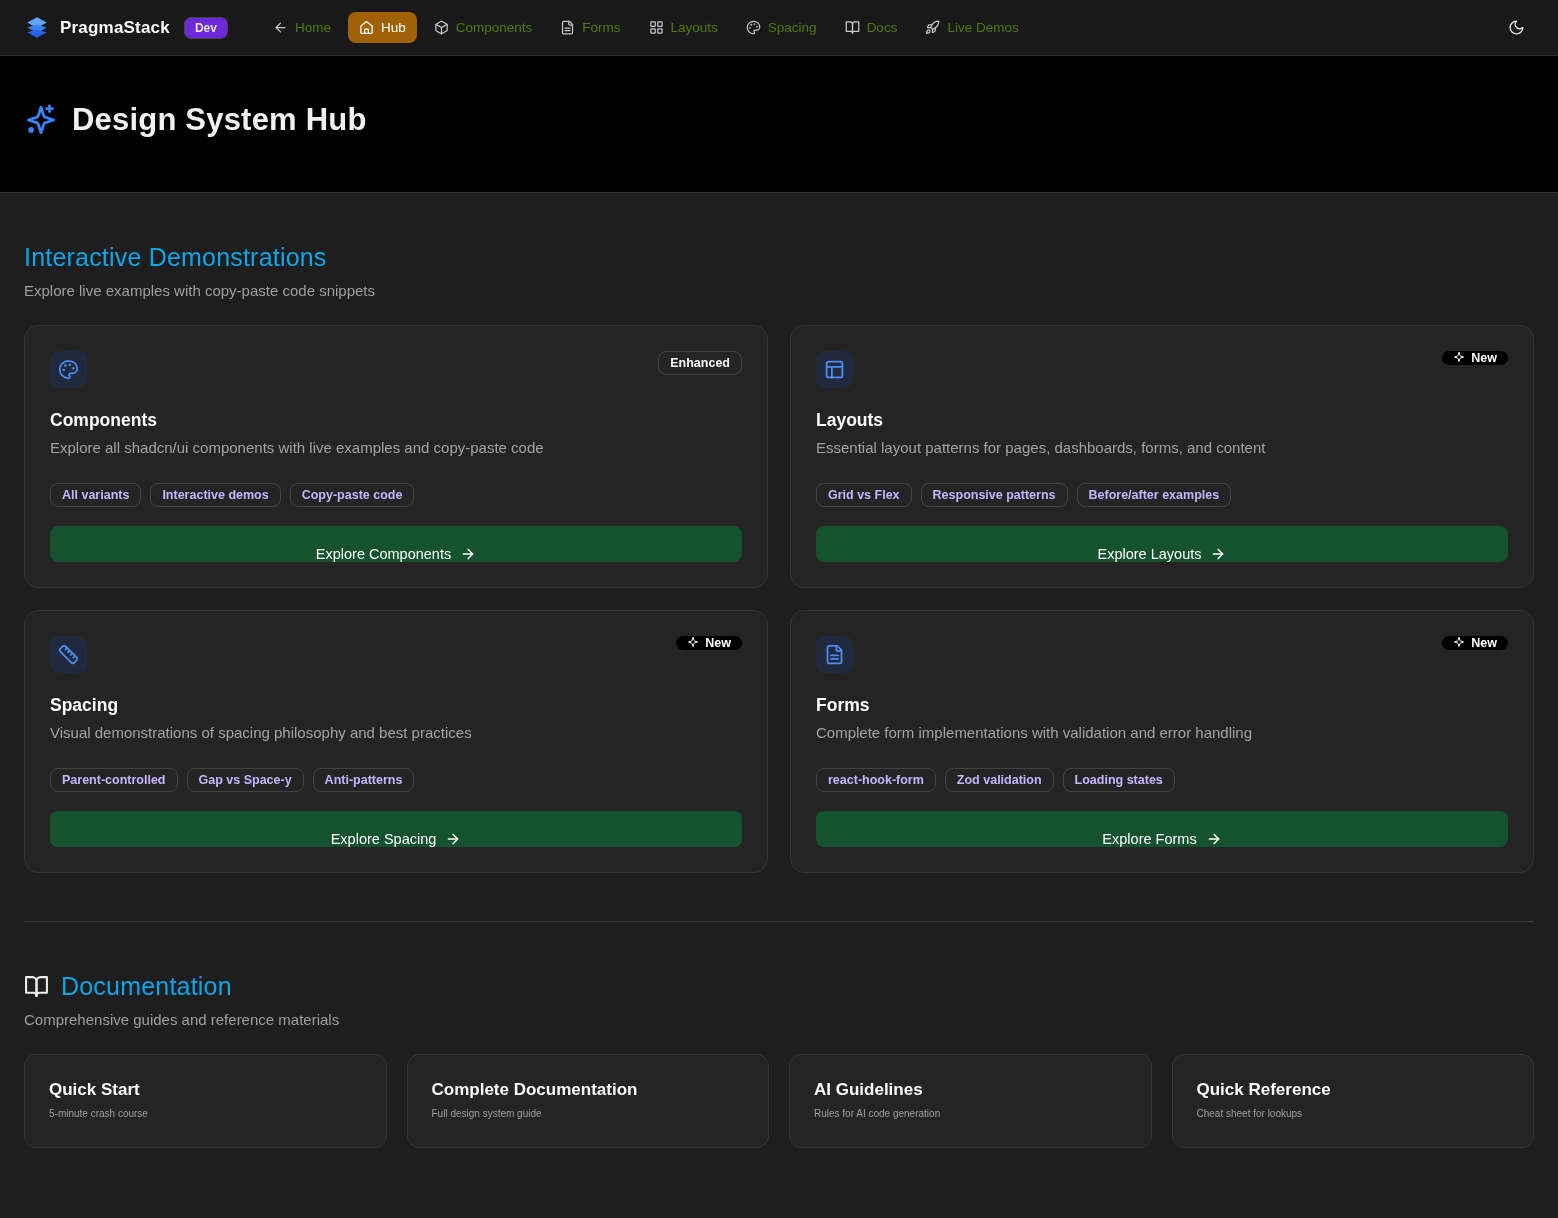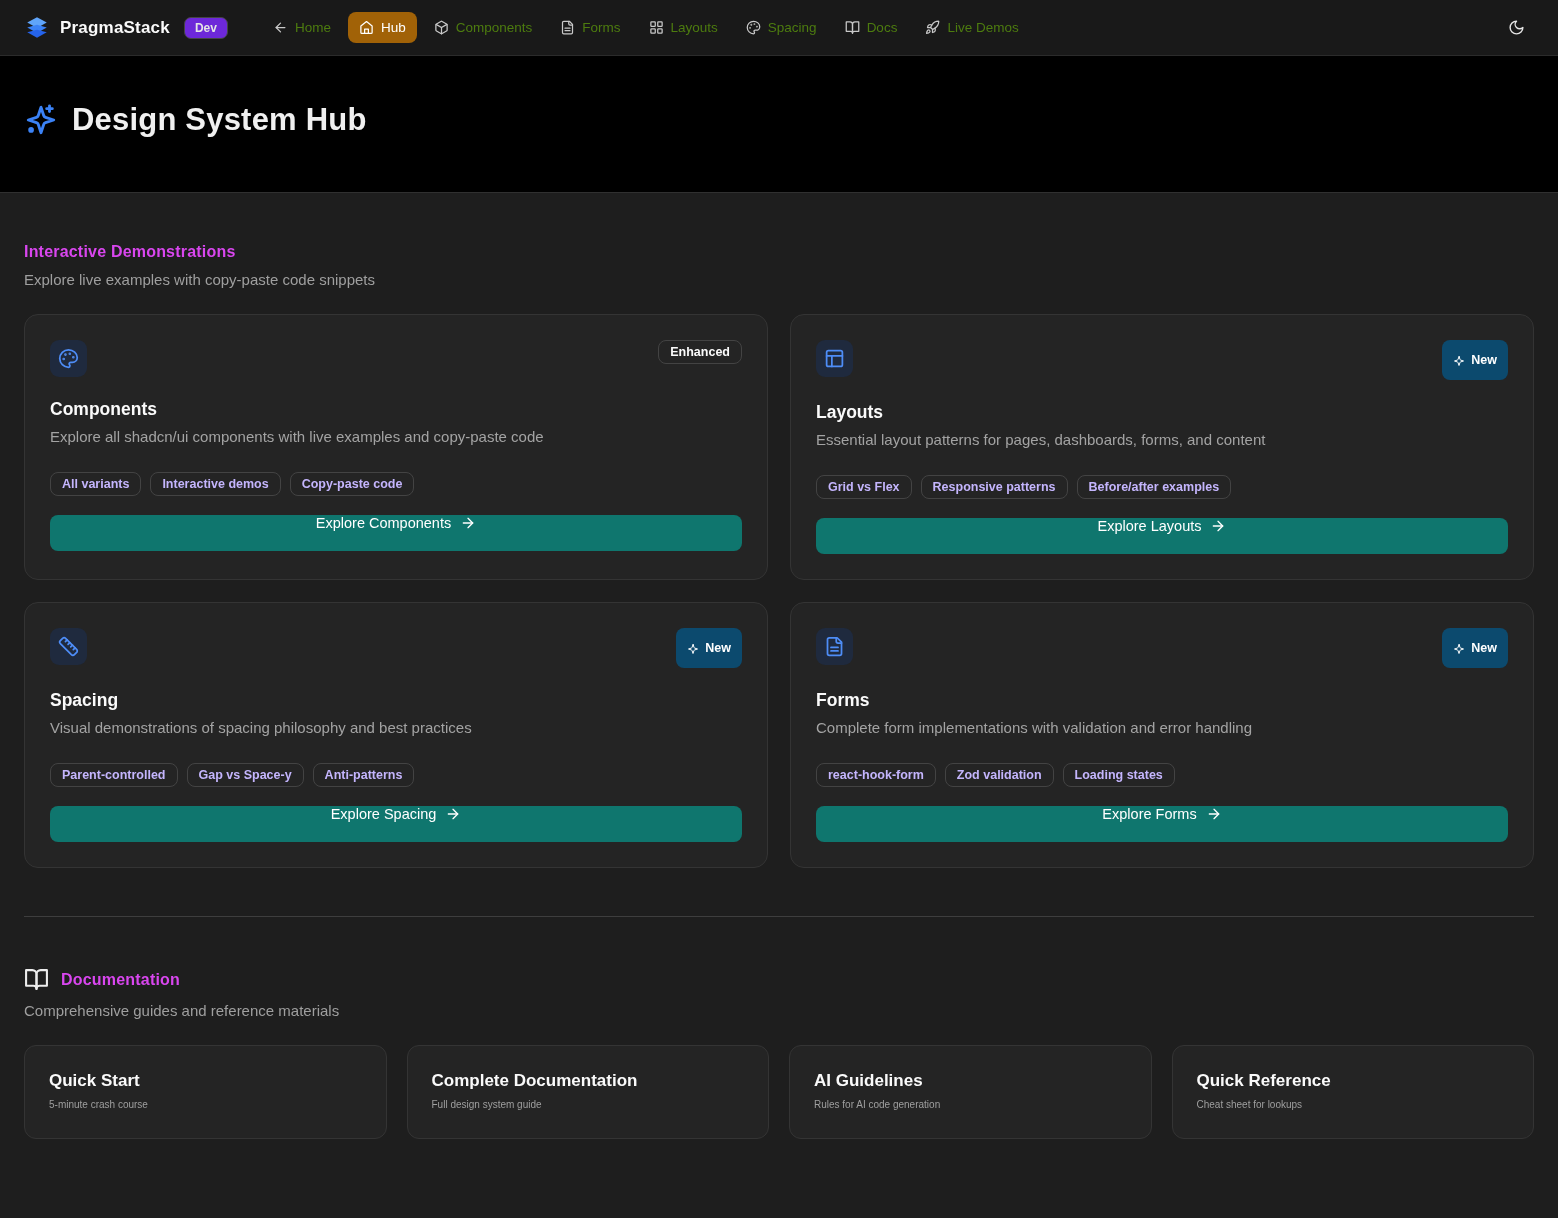--- a/index.html
+++ b/index.html
@@ -57,21 +57,21 @@
   .hero-title { font-size: 31px; font-weight: 700; color: #f0f0f0; letter-spacing: .2px; }
   .hero-subtitle {
     margin-top: 22px; max-width: 745px;
     font-size: 17px; line-height: 1.65; color: #adadad;
   }
 
   
   .section { padding: 0 24px; }
   .section-heading-row { display: flex; align-items: center; gap: 12px; margin-top: 50px; }
   .section-heading-row svg { width: 25px; height: 25px; stroke: #ededed; }
-  .section-heading { font-size: 16px; font-weight: 700; color: #d946ef; letter-spacing: .2px; }
+  .section-heading { font-size: 25px; font-weight: 400; color: #0ea5e9; letter-spacing: .2px; }
   .section-subheading { margin-top: 10px; font-size: 15px; color: #9f9f9f; }
 
   
   .demo-grid {
     margin-top: 26px;
     display: grid; grid-template-columns: 1fr 1fr; gap: 22px;
   }
   .demo-card {
     background: #242424;
     border: 1px solid #343434;
@@ -84,38 +84,38 @@
     background: #1f2a3e;
     display: flex; align-items: center; justify-content: center;
   }
   .icon-box svg { width: 21px; height: 21px; stroke: #4e8df7; }
   .badge-outline {
     font-size: 12.5px; font-weight: 600; color: #fafafa;
     border: 1px solid #434343; border-radius: 8px; padding: 4px 11px;
     background: transparent;
   }
   .badge-primary {
-    display: flex; align-items: flex-end; gap: 6px;
+    display: flex; align-items: flex-start; gap: 6px;
     font-size: 12.5px; font-weight: 600; color: #ffffff;
-    background: #0c4a6e; border-radius: 8px; padding: 13px 11px;
+    background: #000000; border-radius: 8px; padding: 0 11px;
   }
   .badge-primary svg { width: 12px; height: 12px; stroke: #ffffff; }
   .demo-card-title { margin-top: 22px; font-size: 17.5px; font-weight: 600; color: #fafafa; }
   .demo-card-desc { margin-top: 8px; font-size: 15px; color: #a3a3a3; }
   .tag-row { margin-top: 27px; display: flex; gap: 9px; flex-wrap: wrap; }
   .tag {
     font-size: 12.5px; font-weight: 600; color: #c4b5fd;
     border: 1px solid #434343; border-radius: 8px; padding: 4px 11px;
   }
   .explore-btn {
     margin-top: 19px; width: 100%; height: 36px;
-    background: #0f766e; border: none; border-radius: 8px;
+    background: #14532d; border: none; border-radius: 8px;
     color: #ffffff; font-size: 14.5px; font-weight: 500;
     font-family: "Liberation Sans", sans-serif;
-    display: flex; align-items: flex-start; justify-content: center; gap: 9px;
+    display: flex; align-items: flex-end; justify-content: center; gap: 9px;
     cursor: pointer;
   }
   .explore-btn svg { width: 16px; height: 16px; stroke: #ffffff; }
 
   
   .divider { margin: 48px 24px 0; border: none; border-top: 1px solid #3e3e3e; }
 
   
   .doc-grid {
     margin-top: 26px;

